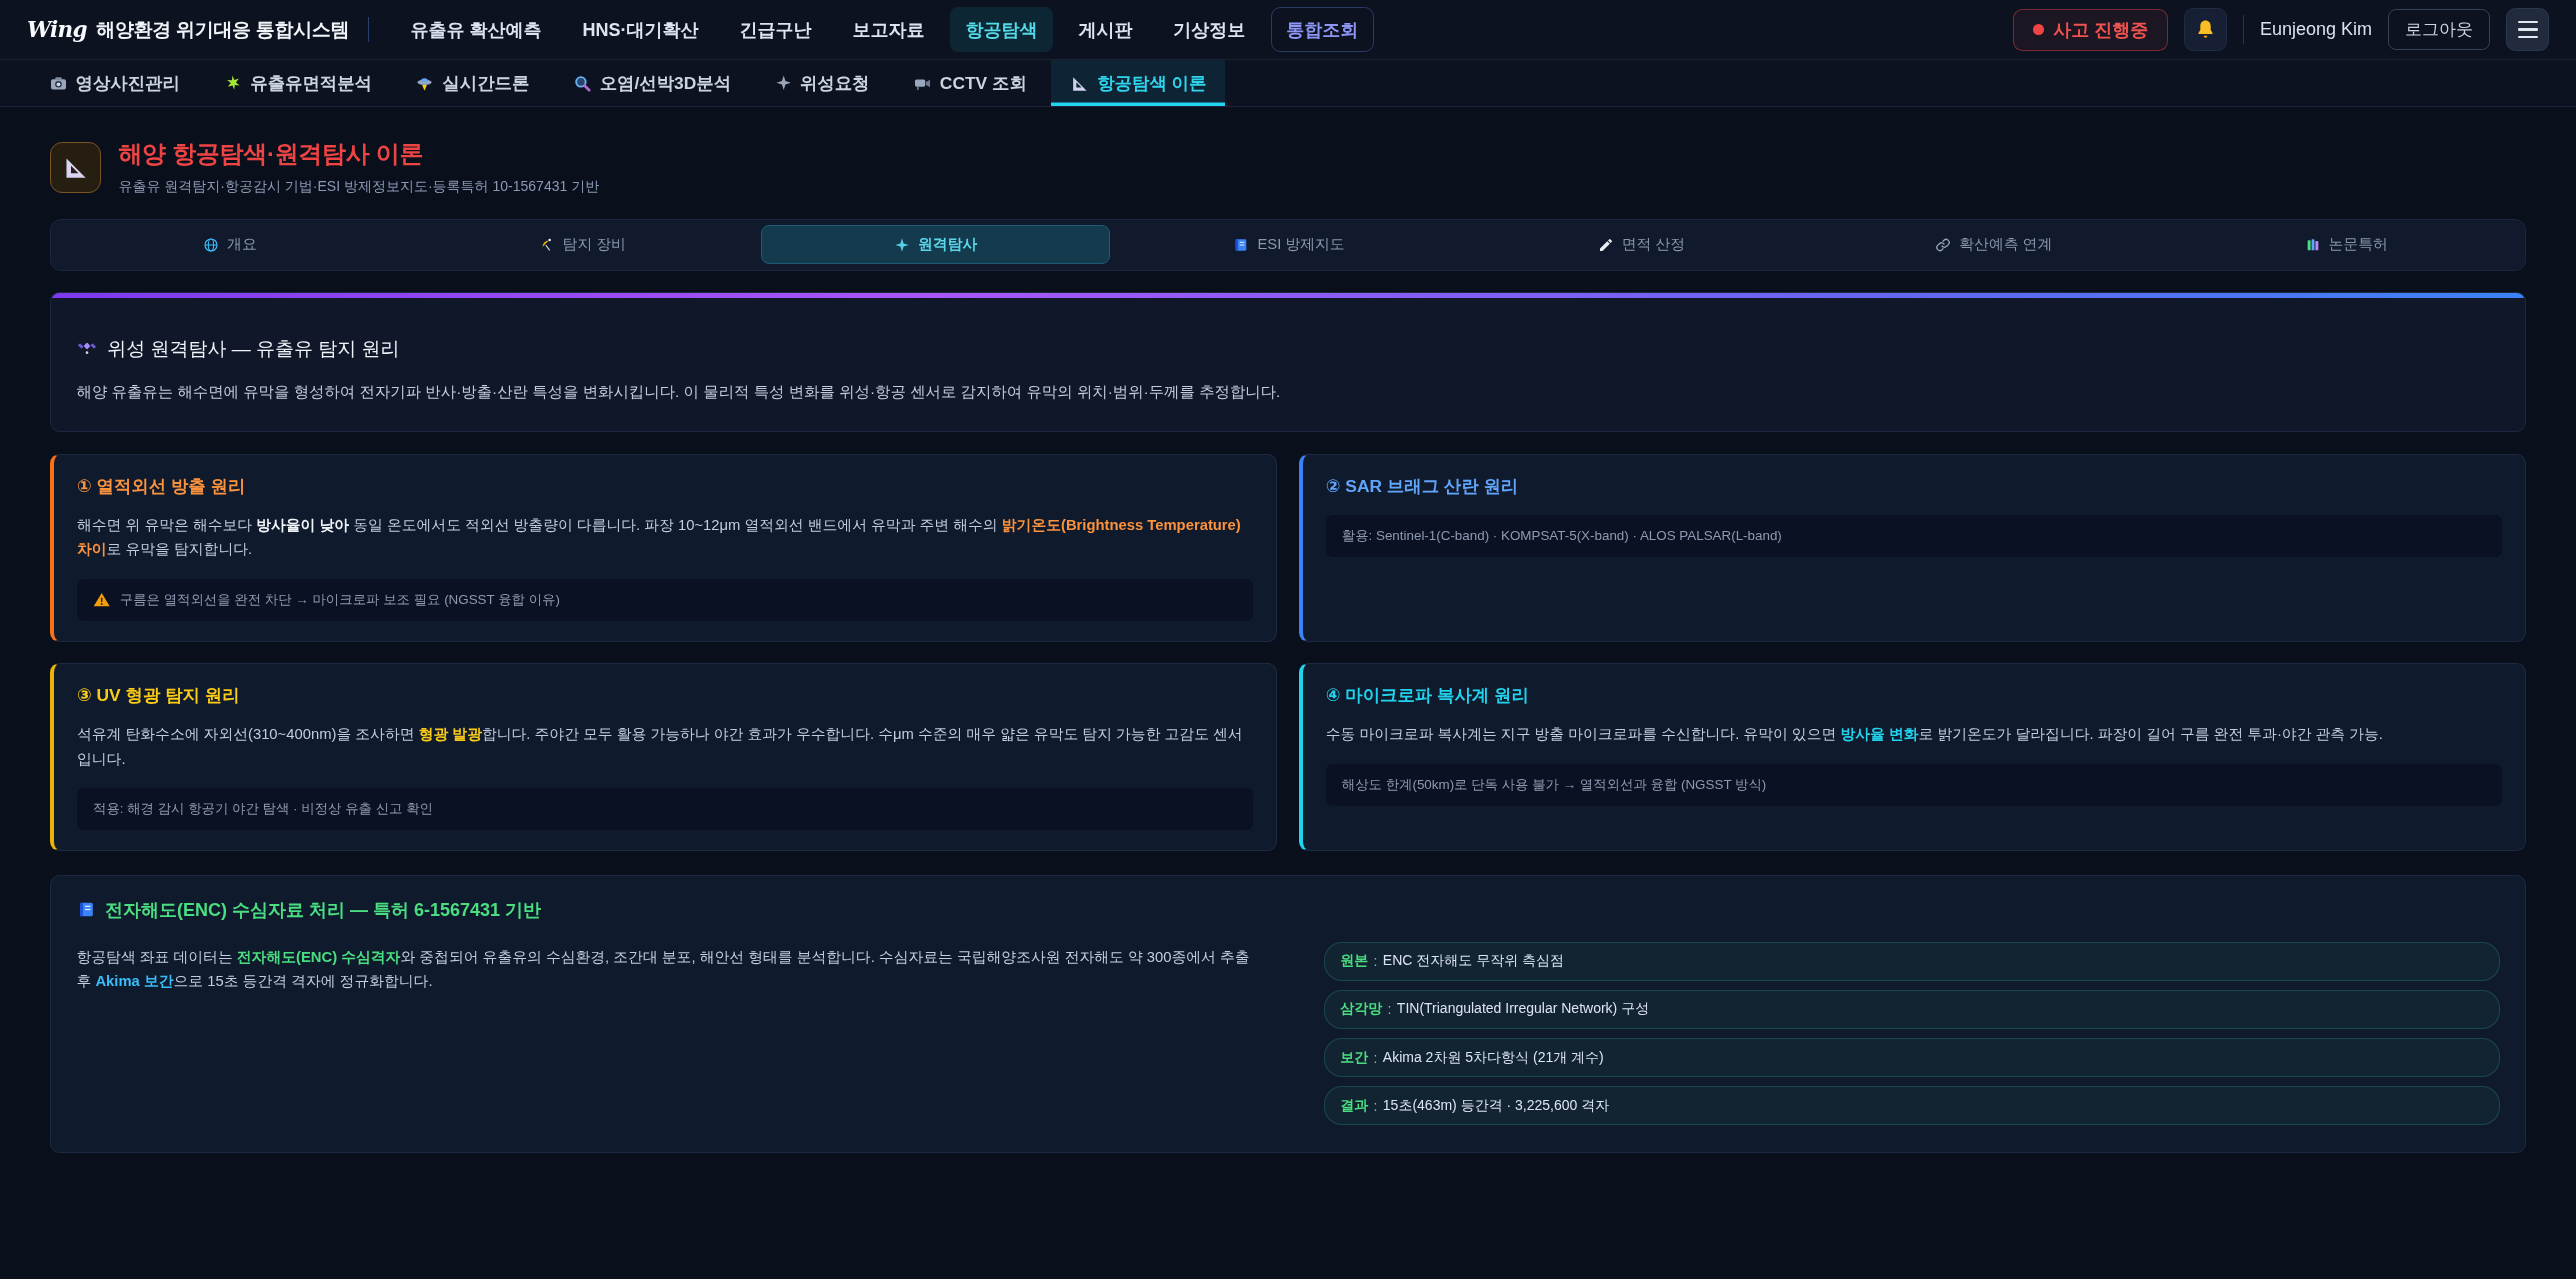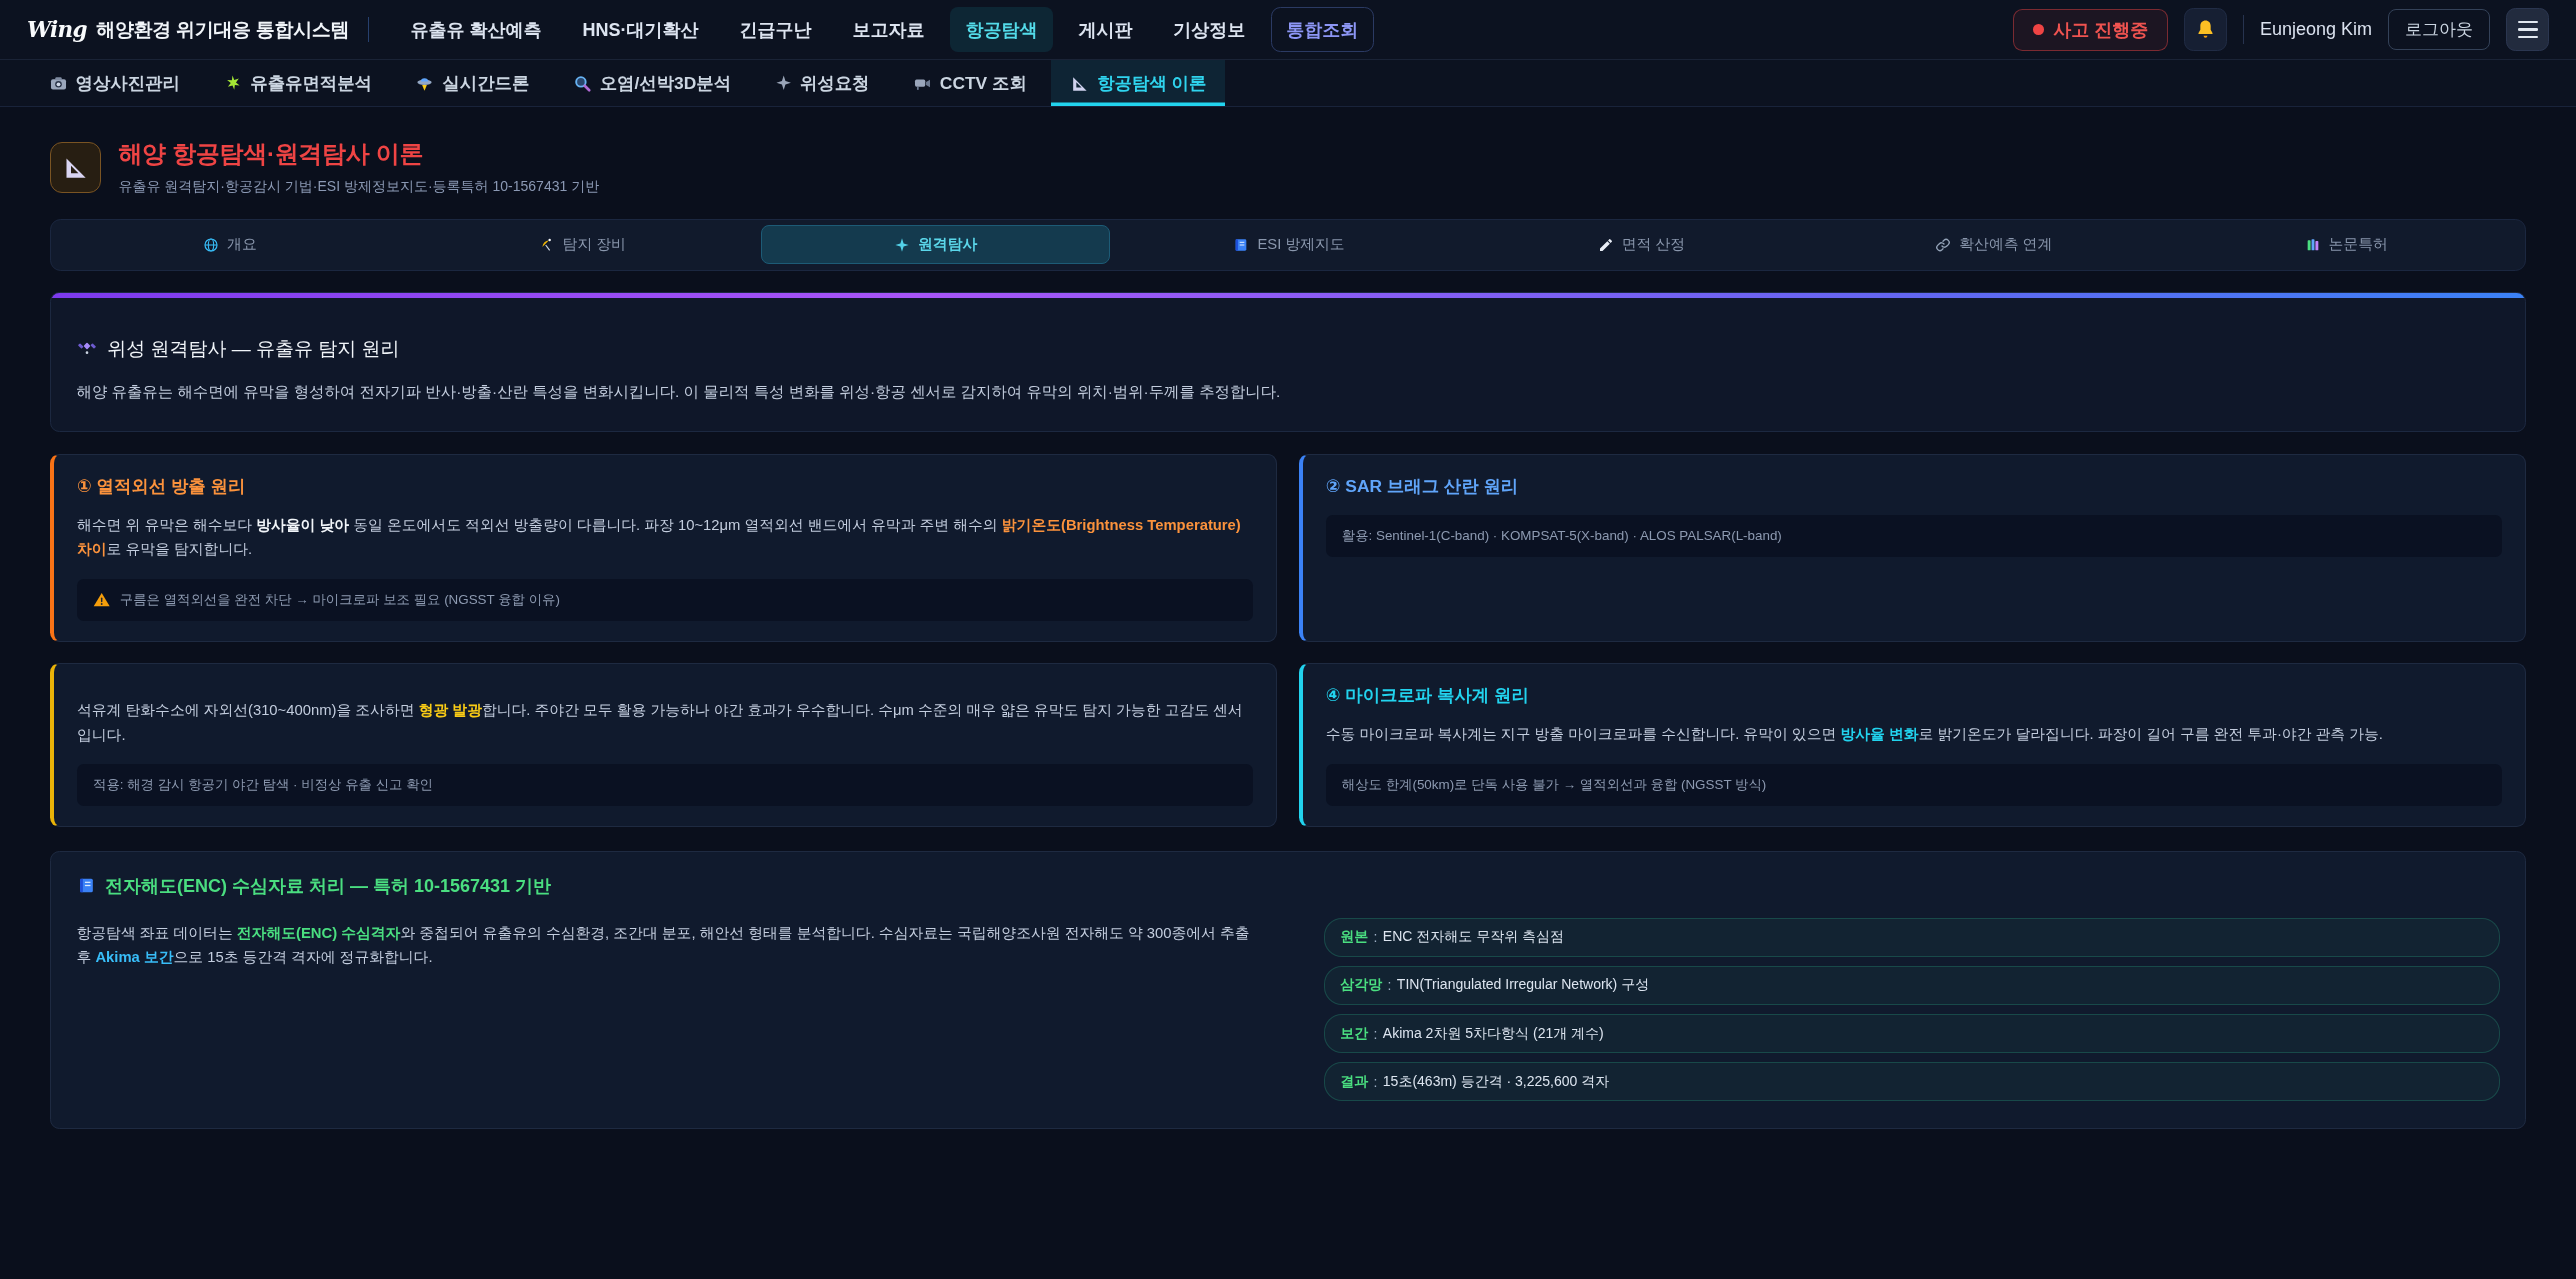--- a/index.html
+++ b/index.html
@@ -332,20 +332,21 @@
     </article>
 
     <article class="card card--blue">
       <h3 class="card-title">② SAR 브래그 산란 원리</h3>
       <div class="card-note">
         <span>활용: Sentinel-1(C-band) · KOMPSAT-5(X-band) · ALOS PALSAR(L-band)</span>
       </div>
     </article>
 
     <article class="card card--yellow">
+      <h3 class="card-title">③ UV 형광 탐지 원리</h3>
       <p class="card-body"><span>석유계 탄화수소에 자외선(310~400nm)을 조사하면 </span><span class="seg-yellow">형광 발광</span><span>합니다. 주야간 모두 활용 가능하나 야간 효과가 우수합니다. 수μm 수준의 매우 얇은 유막도 탐지 가능한 고감도 센서입니다.</span></p>
       <div class="card-note">
         <span>적용: 해경 감시 항공기 야간 탐색 · 비정상 유출 신고 확인</span>
       </div>
     </article>
 
     <article class="card card--cyan">
       <h3 class="card-title">④ 마이크로파 복사계 원리</h3>
       <p class="card-body"><span>수동 마이크로파 복사계는 지구 방출 마이크로파를 수신합니다. 유막이 있으면 </span><span class="seg-cyan">방사율 변화</span><span>로 밝기온도가 달라집니다. 파장이 길어 구름 완전 투과·야간 관측 가능.</span></p>
       <div class="card-note">
@@ -356,21 +357,21 @@
   </div>
 
   <section class="enc-panel">
     <h2 class="enc-title">
       <svg width="19" height="19" viewBox="0 0 24 24">
         <rect x="4" y="3.5" width="16" height="17" rx="2" fill="#3b82f6"></rect>
         <rect x="4" y="3.5" width="3.4" height="17" fill="#1d4ed8"></rect>
         <line x1="10" y1="8" x2="17" y2="8" stroke="#dbeafe" stroke-width="1.6"></line>
         <line x1="10" y1="12" x2="17" y2="12" stroke="#dbeafe" stroke-width="1.6"></line>
       </svg>
-      <span>전자해도(ENC) 수심자료 처리 — 특허 10-1567431 기반</span>
+      <span>전자해도(ENC) 수심자료 처리 — 특허 6-1567431 기반</span>
     </h2>
     <div class="enc-content">
       <p class="enc-body"><span>항공탐색 좌표 데이터는 </span><span class="seg-green">전자해도(ENC) 수심격자</span><span>와 중첩되어 유출유의 수심환경, 조간대 분포, 해안선 형태를 분석합니다. 수심자료는 국립해양조사원 전자해도 약 300종에서 추출 후 </span><span class="seg-sky">Akima 보간</span><span>으로 15초 등간격 격자에 정규화합니다.</span></p>
       <div class="enc-rows">
         <div class="enc-row">
           <span class="lbl">원본</span>
           <span class="sep">:</span>
           <span>ENC 전자해도 무작위 측심점</span>
         </div>
         <div class="enc-row">

